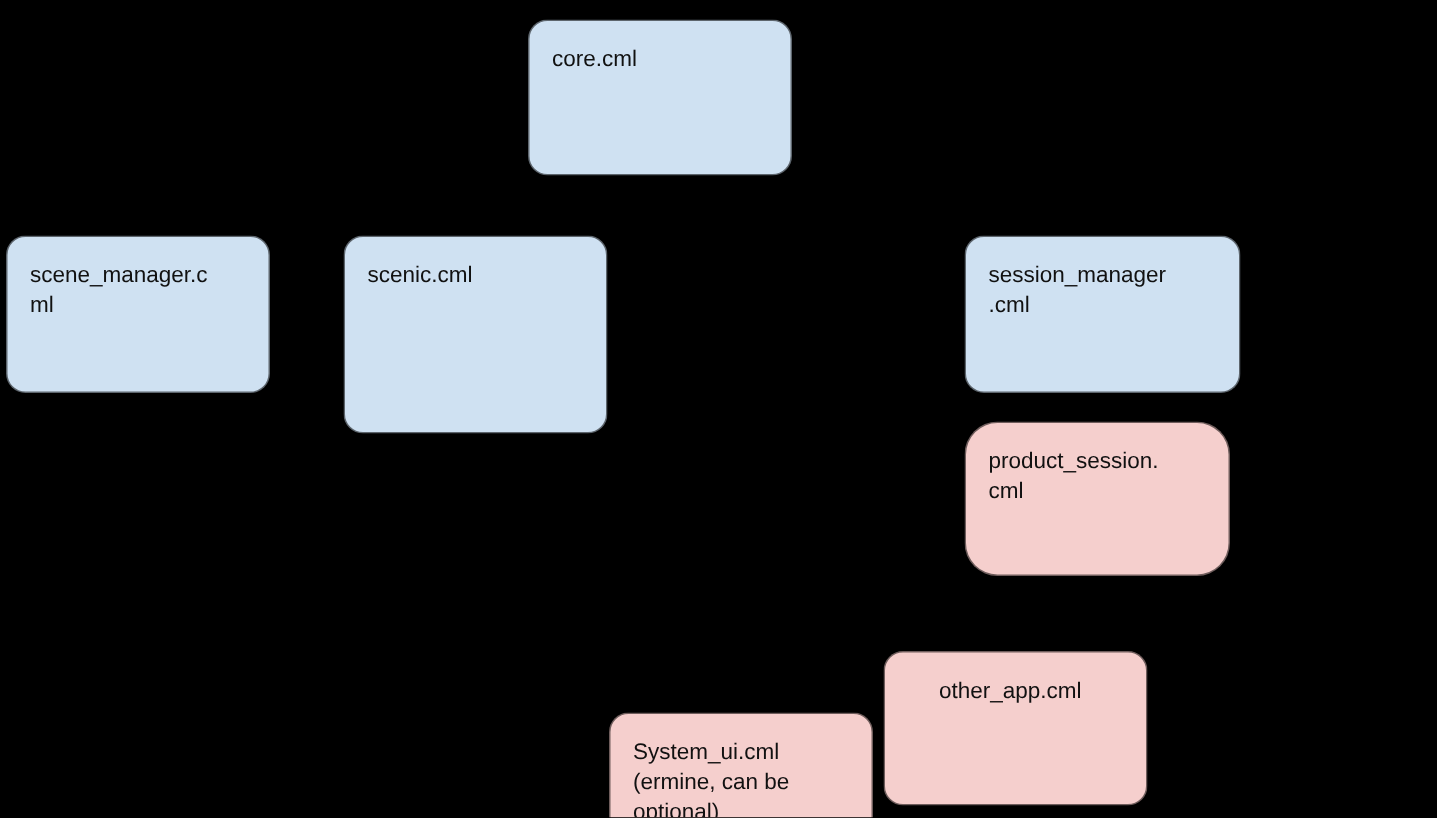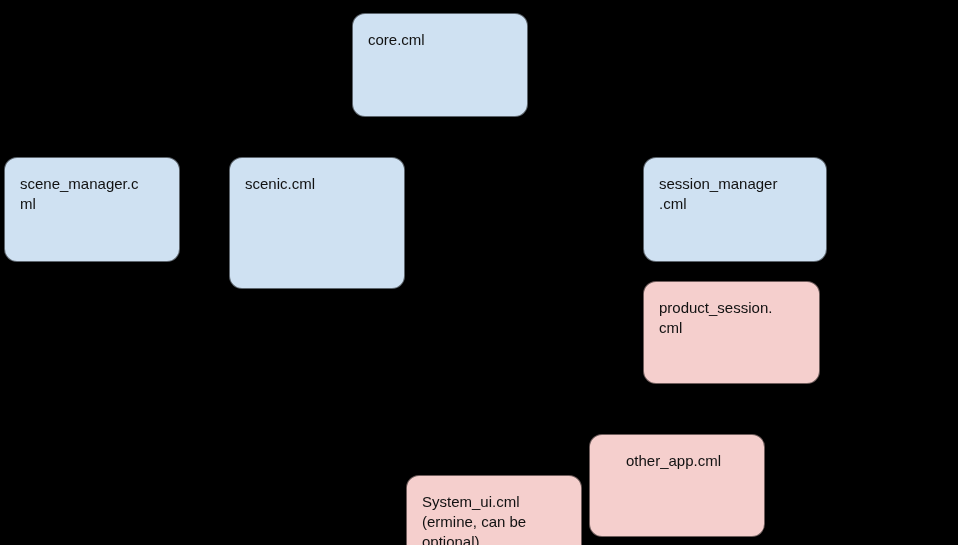--- a/index.html
+++ b/index.html
@@ -38,19 +38,19 @@
 </head>
 <body>
 
 <div id="canvas" style="background: rgb(0, 0, 0);">
     <div class="node blue" style="left: 352px; top: 13px; width: 176px; height: 104px;"><span class="node-label">core.cml</span></div>
     <div class="node blue" style="left: 4px; top: 157px; width: 176px; height: 105px;"><span class="node-label">scene_manager.c
 ml</span></div>
     <div class="node blue" style="left: 229px; top: 157px; width: 176px; height: 132px;"><span class="node-label">scenic.cml</span></div>
     <div class="node blue" style="left: 643px; top: 157px; width: 184px; height: 105px;"><span class="node-label">session_manager
 .cml</span></div>
-    <div class="node pink" style="left: 643px; top: 281px; width: 177px; height: 103px;"><span class="node-label">product_session.
+    <div class="node pink" style="left: 643px; top: 281px; width: 177px; height: 103px; border-radius: 22px;"><span class="node-label">product_session.
 cml</span></div>
     <div class="node pink" style="left: 406px; top: 434px; width: 176px; height: 123px; margin-top: 41px;"><span class="node-label">System_ui.cml
 (ermine, can be
 optional)</span></div>
     <div class="node pink" style="left: 589px; top: 434px; width: 176px; height: 103px; padding-left: 36px;"><span class="node-label">other_app.cml</span></div>
   </div>
 
 </body></html>

